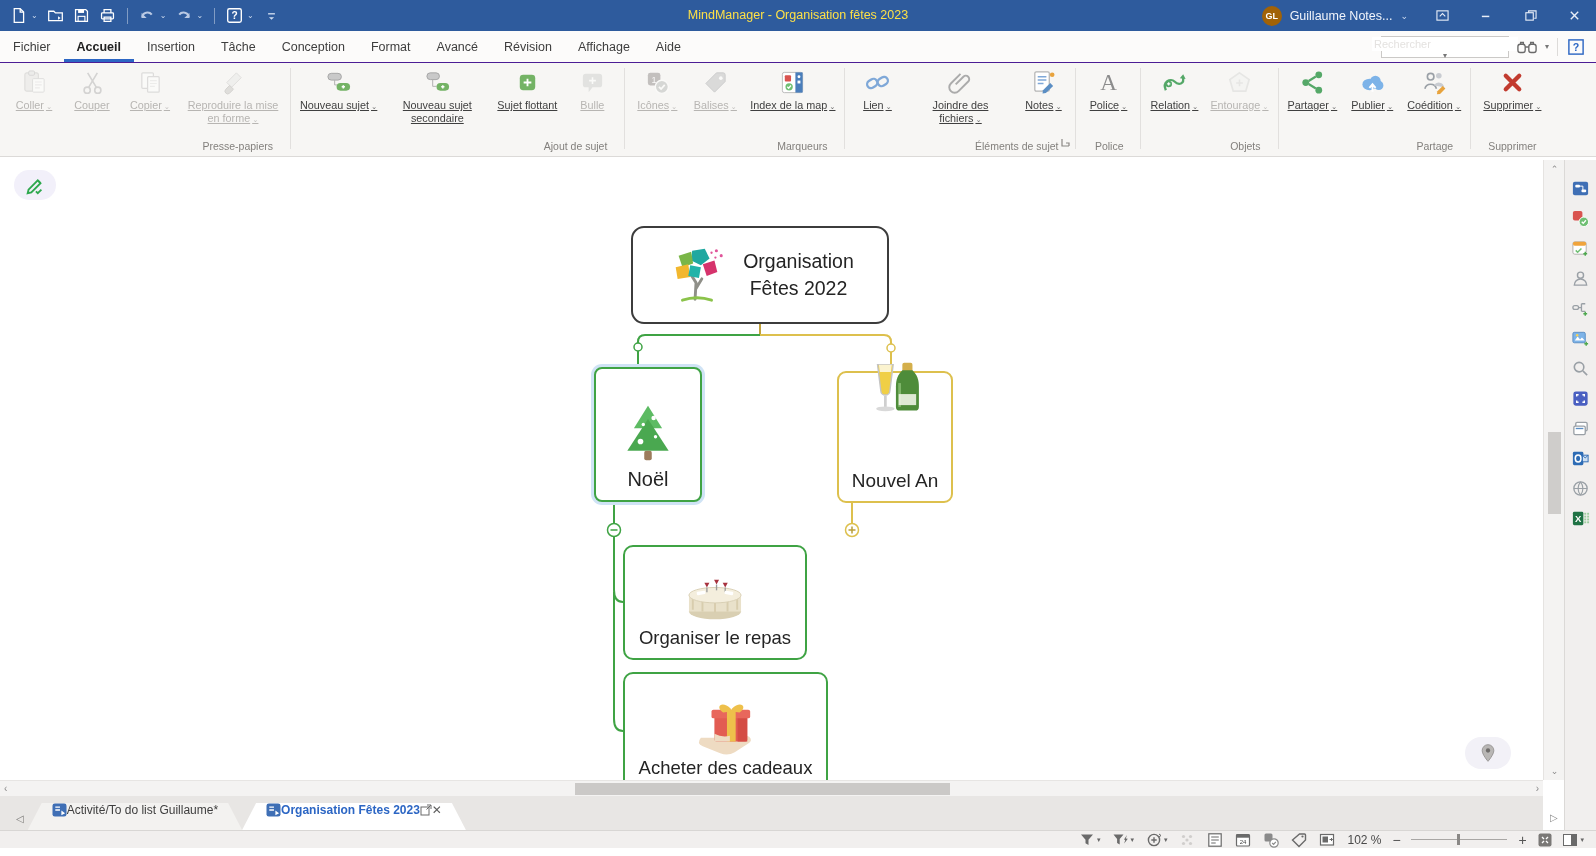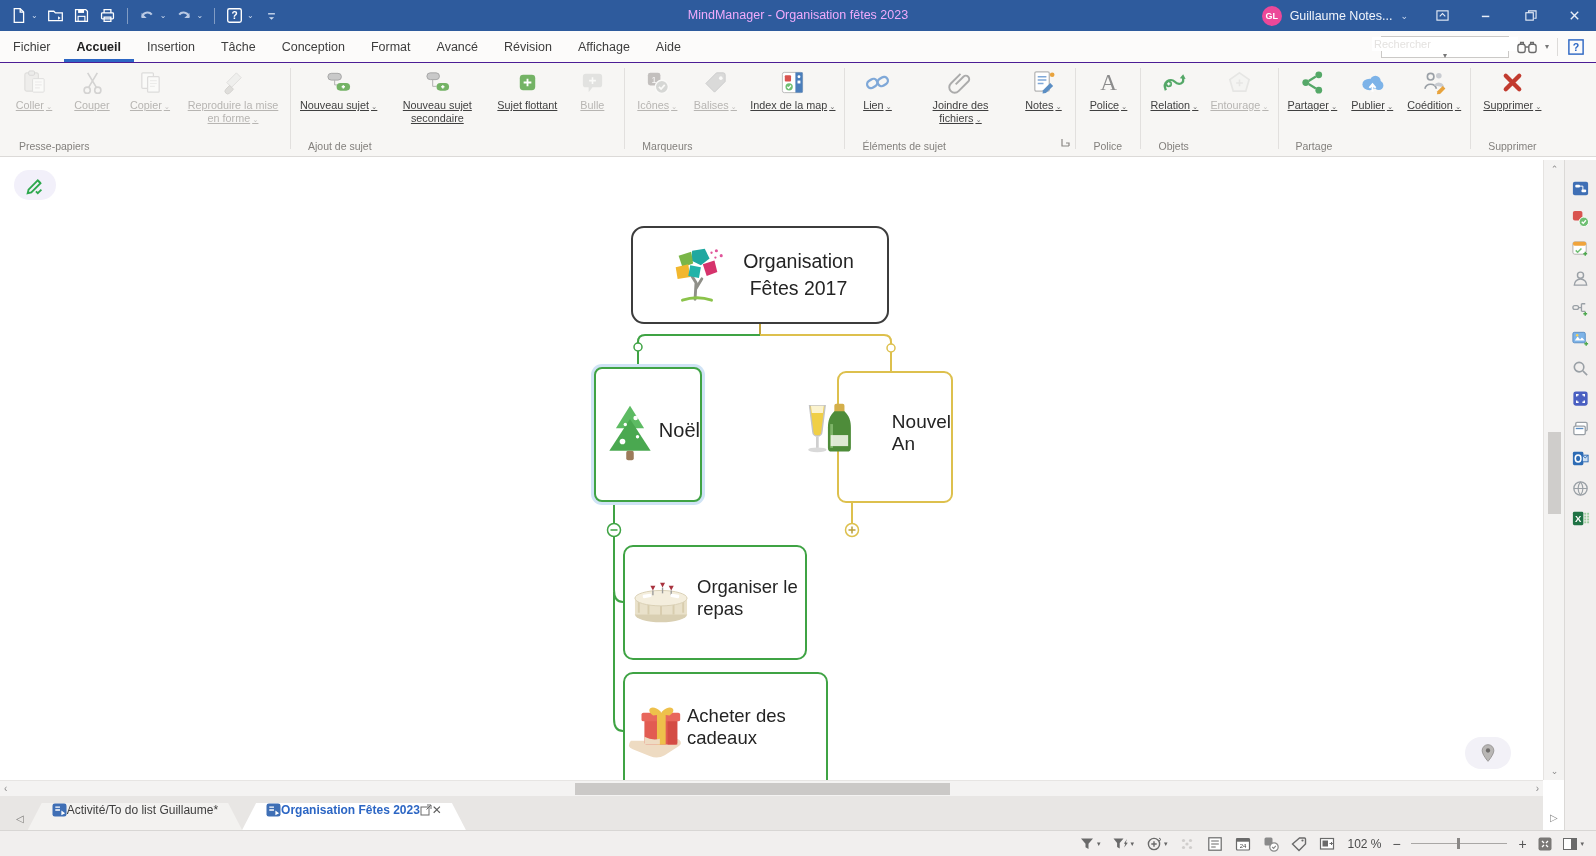--- a/index.html
+++ b/index.html
@@ -9,24 +9,24 @@
   .icn svg{display:block;}
 
   
   .titlebar{position:absolute;left:0;top:0;width:100%;height:31px;background:#2e5b9d;
             display:flex;align-items:center;color:#fff;}
   .qat{display:flex;align-items:center;gap:9px;padding-left:10px;z-index:2;}
   .qat .icn svg{width:17px;height:17px;}
   .qat-sep{width:1px;height:16px;background:rgba(255,255,255,.4);margin:0 2px;}
   .qat-chev{font-size:8px;color:#cfdcf0;margin-left:-5px;}
   .window-title{position:absolute;left:0;right:0;top:0;height:31px;line-height:31px;
-                text-align:center;font-size:12.5px;color:#f0abfc;pointer-events:none;}
+                text-align:center;font-size:12.5px;color:#fde047;pointer-events:none;}
   .tb-right{margin-left:auto;display:flex;align-items:center;gap:0;z-index:2;}
   .account{display:flex;align-items:center;gap:8px;padding:0 12px;height:31px;}
-  .avatar{width:20px;height:20px;border-radius:50%;background:#ec4899;color:#fff;
+  .avatar{width:20px;height:20px;border-radius:50%;background:#a16207;color:#fff;
           font-size:9px;font-weight:bold;display:flex;align-items:center;justify-content:center;}
   .account-name{font-size:12.5px;color:#f0f4fb;}
   .tb-chev{font-size:9px;color:#cfdcf0;}
   .winbtn{width:44px;height:31px;display:flex;align-items:center;justify-content:center;color:#e8eef8;}
   .winbtn svg{width:13px;height:13px;}
 
   
   .menubar{position:absolute;left:0;top:31px;width:100%;height:31px;background:#fcfbfa;
            border-bottom:5px solid #4c1d95;display:flex;align-items:stretch;gap:20px;}
   .mtab{padding:0 13px;font-size:12.5px;color:#3e3e3e;display:flex;align-items:center;}
@@ -38,36 +38,36 @@
   .searchbox input::placeholder{color:#e4e2e0;}
   .searchbox .drop{font-size:8px;color:#777;}
   .menu-right .icn svg{width:20px;height:16px;}
   .msep{width:1px;height:18px;background:#dddbd9;}
 
   
   .ribbon{position:absolute;left:0;top:63px;width:100%;height:94px;background:#f7f6f4;
           border-bottom:1px solid #dcdad8;display:flex;align-items:stretch;padding-left:2px;box-sizing:border-box;}
   .rgroup{display:flex;flex-direction:column;position:relative;padding:0 3px;}
   .rgroup-buttons{display:flex;flex:1;align-items:flex-start;justify-content:center;}
-  .rgroup-label{text-align:left;font-size:10.5px;color:#83807d;padding:0 14px 4px;white-space:nowrap;}
+  .rgroup-label{text-align:right;font-size:10.5px;color:#83807d;padding:0 14px 4px;white-space:nowrap;}
   .rsep{width:1px;background:#e2e0de;margin:5px 0 7px;}
   .rbtn{display:flex;flex-direction:column;align-items:center;padding:6px 6px 2px;min-width:46px;max-width:96px;}
   .rbtn .icn svg{width:27px;height:27px;}
   .rlabel{font-size:10.8px;line-height:12.5px;text-align:center;color:#3f3f3f;margin-top:3px;text-decoration:underline;}
   .rchev{font-size:7.5px;color:#6f6f6f;margin-left:2px;}
   .rbtn.disabled .rlabel{color:#b7b5b2;}
   .rbtn.disabled .rchev{color:#c5c3c1;}
   .rbtn.disabled .icn{filter:grayscale(.95) opacity(.4);}
   .launcher{position:absolute;right:5px;bottom:5px;color:#8a8784;}
   .launcher svg{width:9px;height:9px;}
 
   
   .canvas{position:absolute;left:0;top:160px;width:1543px;height:620px;background:#fff;overflow:hidden;}
   .wires{position:absolute;left:0;top:0;}
-  .topic{position:absolute;background:#fff;display:flex;flex-direction:row;align-items:center;
+  .topic{position:absolute;background:#fff;display:flex;flex-direction:column;align-items:center;
          justify-content:flex-end;box-sizing:border-box;color:#242424;}
   .topic .tlabel{padding-bottom:9px;}
   .root-topic{left:631px;top:66px;width:258px;height:98px;border:2.5px solid #3c3c3c;border-radius:13px;
               flex-direction:row;justify-content:center;align-items:center;gap:15px;
               font-size:19.5px;line-height:27px;}
   .root-topic .tlabel{padding:0;white-space:pre-line;text-align:center;}
   .sel-frame{position:absolute;left:591px;top:204px;width:114px;height:141px;background:#cfe3f5;
              border-radius:11px;box-sizing:border-box;}
   .noel{position:absolute;left:3px;top:3px;width:108px;height:135px;border:2px solid #3fa344;
         border-radius:8px;font-size:20px;}
@@ -99,21 +99,21 @@
   .tabbar{position:absolute;left:0;top:796px;width:1543px;height:34px;background:#e8e6e4;
           display:flex;align-items:flex-end;padding-left:16px;box-sizing:border-box;}
   .tab-nav{font-size:10px;color:#7c7a78;margin:0 4px 6px 0;}
   .doctab{height:27px;display:flex;align-items:flex-start;gap:0;padding:0 24px;font-size:12px;color:#3e3e3e;
           background:#f3f2f0;clip-path:polygon(14px 0,calc(100% - 14px) 0,100% 100%,0 100%);white-space:nowrap;}
   .doctab.active{background:#fff;color:#2c66c4;font-weight:bold;}
   .doctab .icn svg{width:15px;height:14px;}
   .tabx{color:#5d5d5d;font-size:12px;font-weight:normal;}
 
   
-  .statusbar{position:absolute;left:0;top:830px;width:100%;height:26px;background:#f1efee;
+  .statusbar{position:absolute;left:0;top:830px;width:100%;height:18px;background:#f1efee;
              border-top:1px solid #d8d6d4;display:flex;align-items:center;justify-content:flex-end;
              gap:12px;padding-right:12px;box-sizing:border-box;font-size:12px;color:#4a4a4a;}
   .sicon{display:flex;align-items:center;gap:2px;}
   .sicon svg{width:16px;height:16px;}
   .sicon .drop{font-size:7px;color:#666;}
   .sicon.disabled{opacity:.45;}
   .zoomwrap{display:flex;align-items:center;gap:9px;}
   .zoombtn{font-size:14px;color:#555;width:12px;text-align:center;}
   .ztrack{position:relative;width:96px;height:1px;background:#a9a7a5;}
   .zthumb{position:absolute;left:46px;top:-5px;width:3px;height:11px;background:#8a8886;}
@@ -557,21 +557,21 @@
           <polygon points="38,21 50,17 53,29 42,33" fill="#d6336c"></polygon>
           <polygon points="25,22 36,24 34,35 23,33" fill="#22b3a9"></polygon>
           <circle cx="52" cy="7" r="1.6" fill="#e0559a"></circle>
             <circle cx="57" cy="12" r="1.6" fill="#e0559a"></circle>
           <circle cx="51" cy="14" r="1.2" fill="#e0559a"></circle>
             <circle cx="47" cy="9" r="1.2" fill="#e0559a"></circle>
           <path d="M17 58 Q32 53 47 58" stroke="#8bc34a" stroke-width="3" fill="none" stroke-linecap="round"></path>
         </svg>
       </span>
       <span class="tlabel">Organisation
-Fêtes 2017</span>
+Fêtes 2022</span>
     </div>
 
     <div class="sel-frame">
       <div class="topic noel">
         <span class="icn" style="margin-bottom:4px;">
           <svg viewBox="0 0 60 66" width="58" height="62">
             <polygon points="30,4 45,28 15,28" fill="#5dbb63"></polygon>
             <polygon points="30,18 52,52 8,52" fill="#4aa850"></polygon>
             <rect x="26" y="52" width="8" height="10" rx="2" fill="#9c7b5b"></rect>
             <circle cx="36" cy="17" r="2.4" fill="#fff"></circle>

